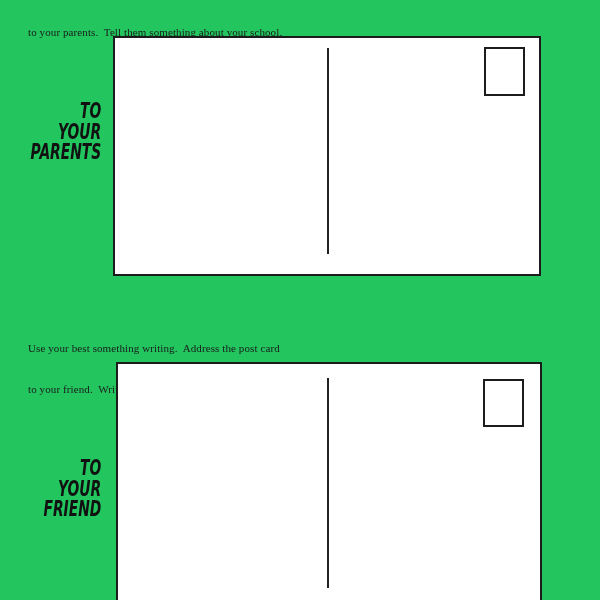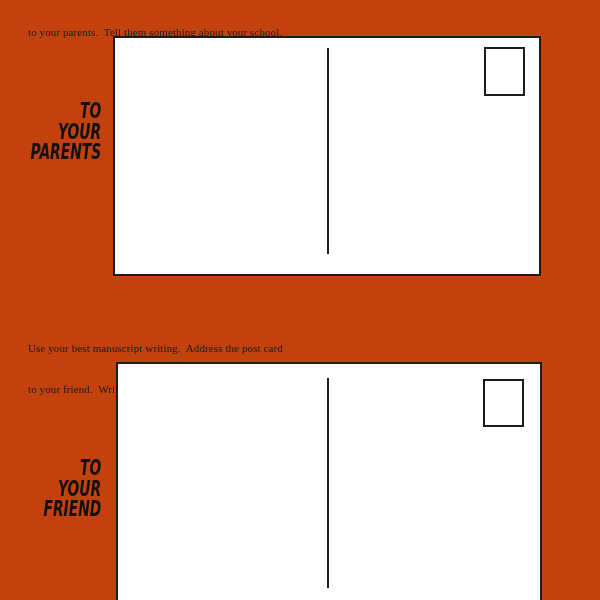--- a/index.html
+++ b/index.html
@@ -3,21 +3,21 @@
 <meta charset="utf-8">
 <style>
   html, body {
     margin: 0;
     padding: 0;
   }
   .page {
     position: relative;
     width: 600px;
     height: 600px;
-    background: #c2410c;
+    background: #22c55e;
     overflow: hidden;
     font-family: "Liberation Serif", serif;
   }
 
   
   .instr {
     position: absolute;
     color: #1c1c1c;
     font-size: 11px;
     line-height: 13.5px;
@@ -89,21 +89,21 @@
     <div class="label-line">YOUR</div>
     <div class="label-line">PARENTS</div>
   </div>
 
   <div class="postcard postcard-parents">
     <div class="card-divider"></div>
     <div class="stamp-box"></div>
   </div>
 
   <div class="instr instr-bottom">
-    <div>Use your best manuscript writing.  Address the post card</div>
+    <div>Use your best something writing.  Address the post card</div>
     <div>to your friend.  Write a message to your friend.</div>
   </div>
 
   <div class="side-label label-friend">
     <div class="label-line">TO</div>
     <div class="label-line">YOUR</div>
     <div class="label-line">FRIEND</div>
   </div>
 
   <div class="postcard postcard-friend">

